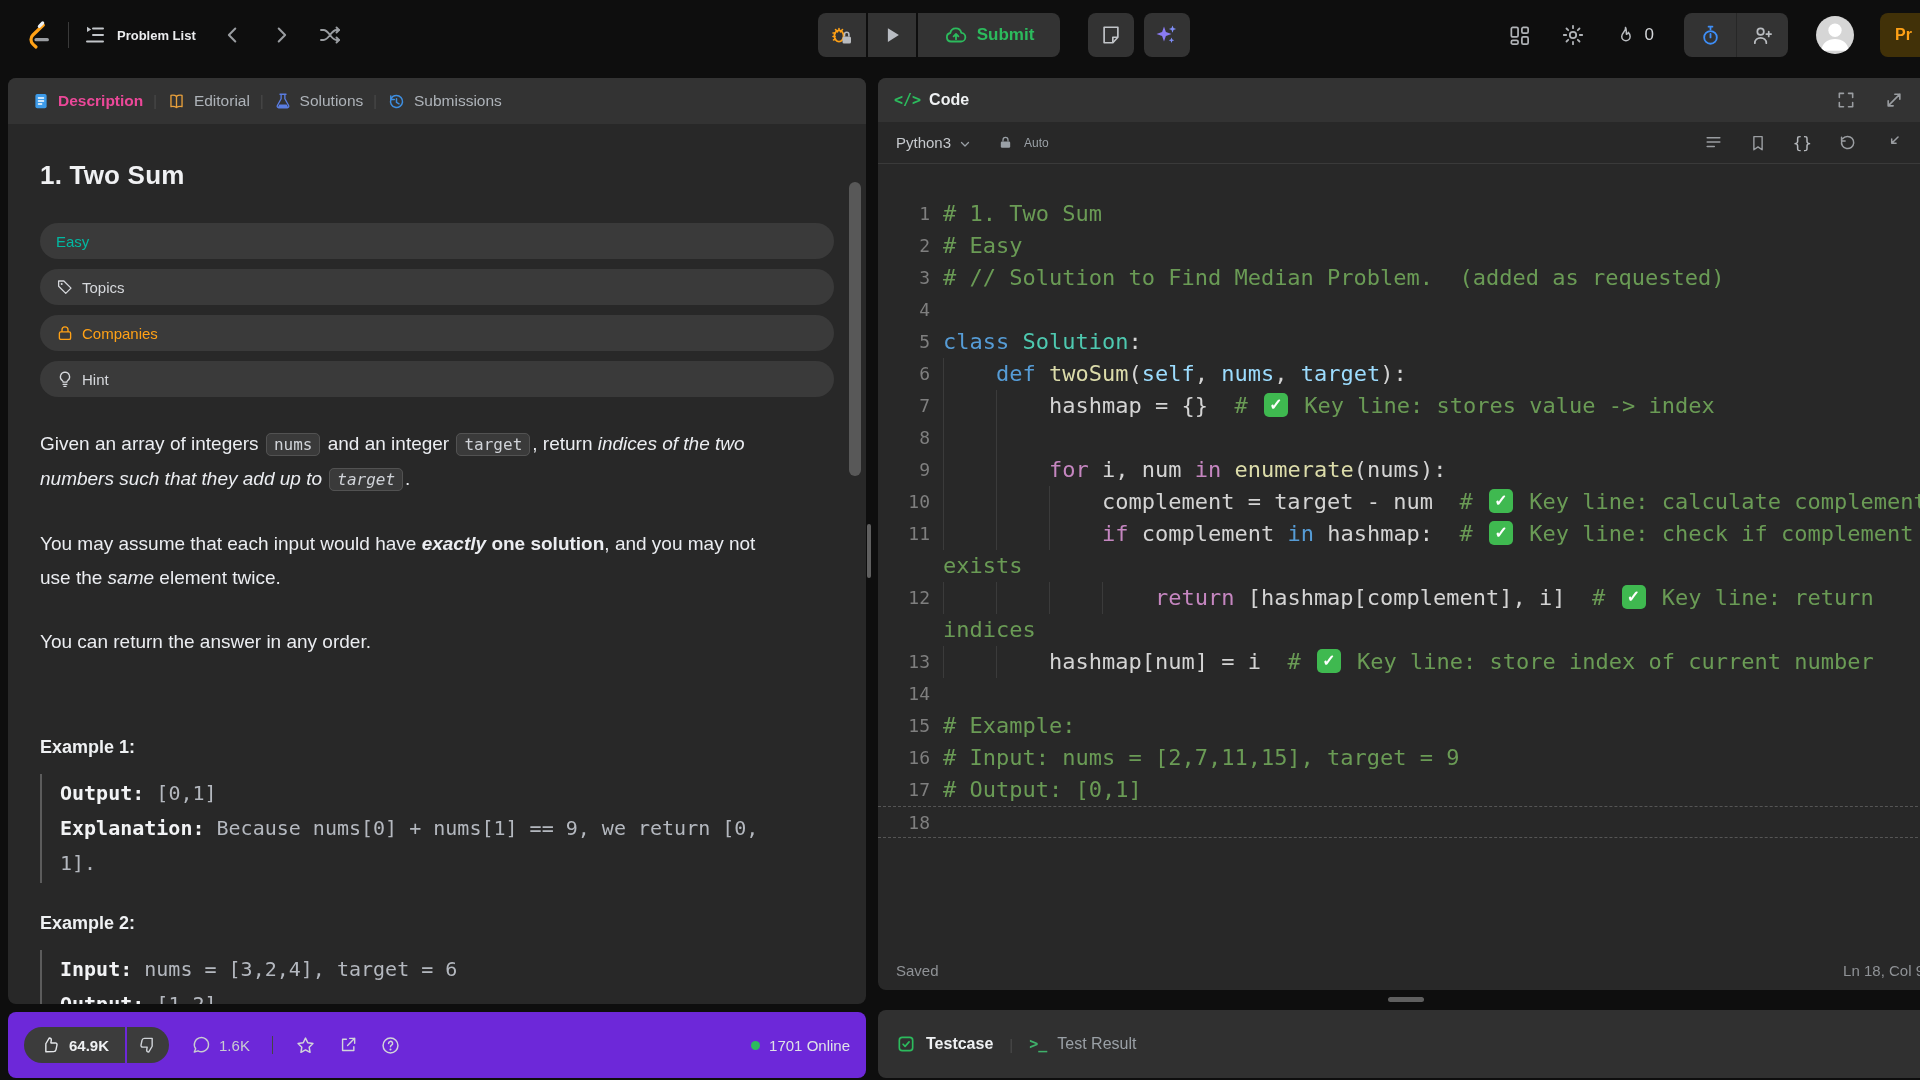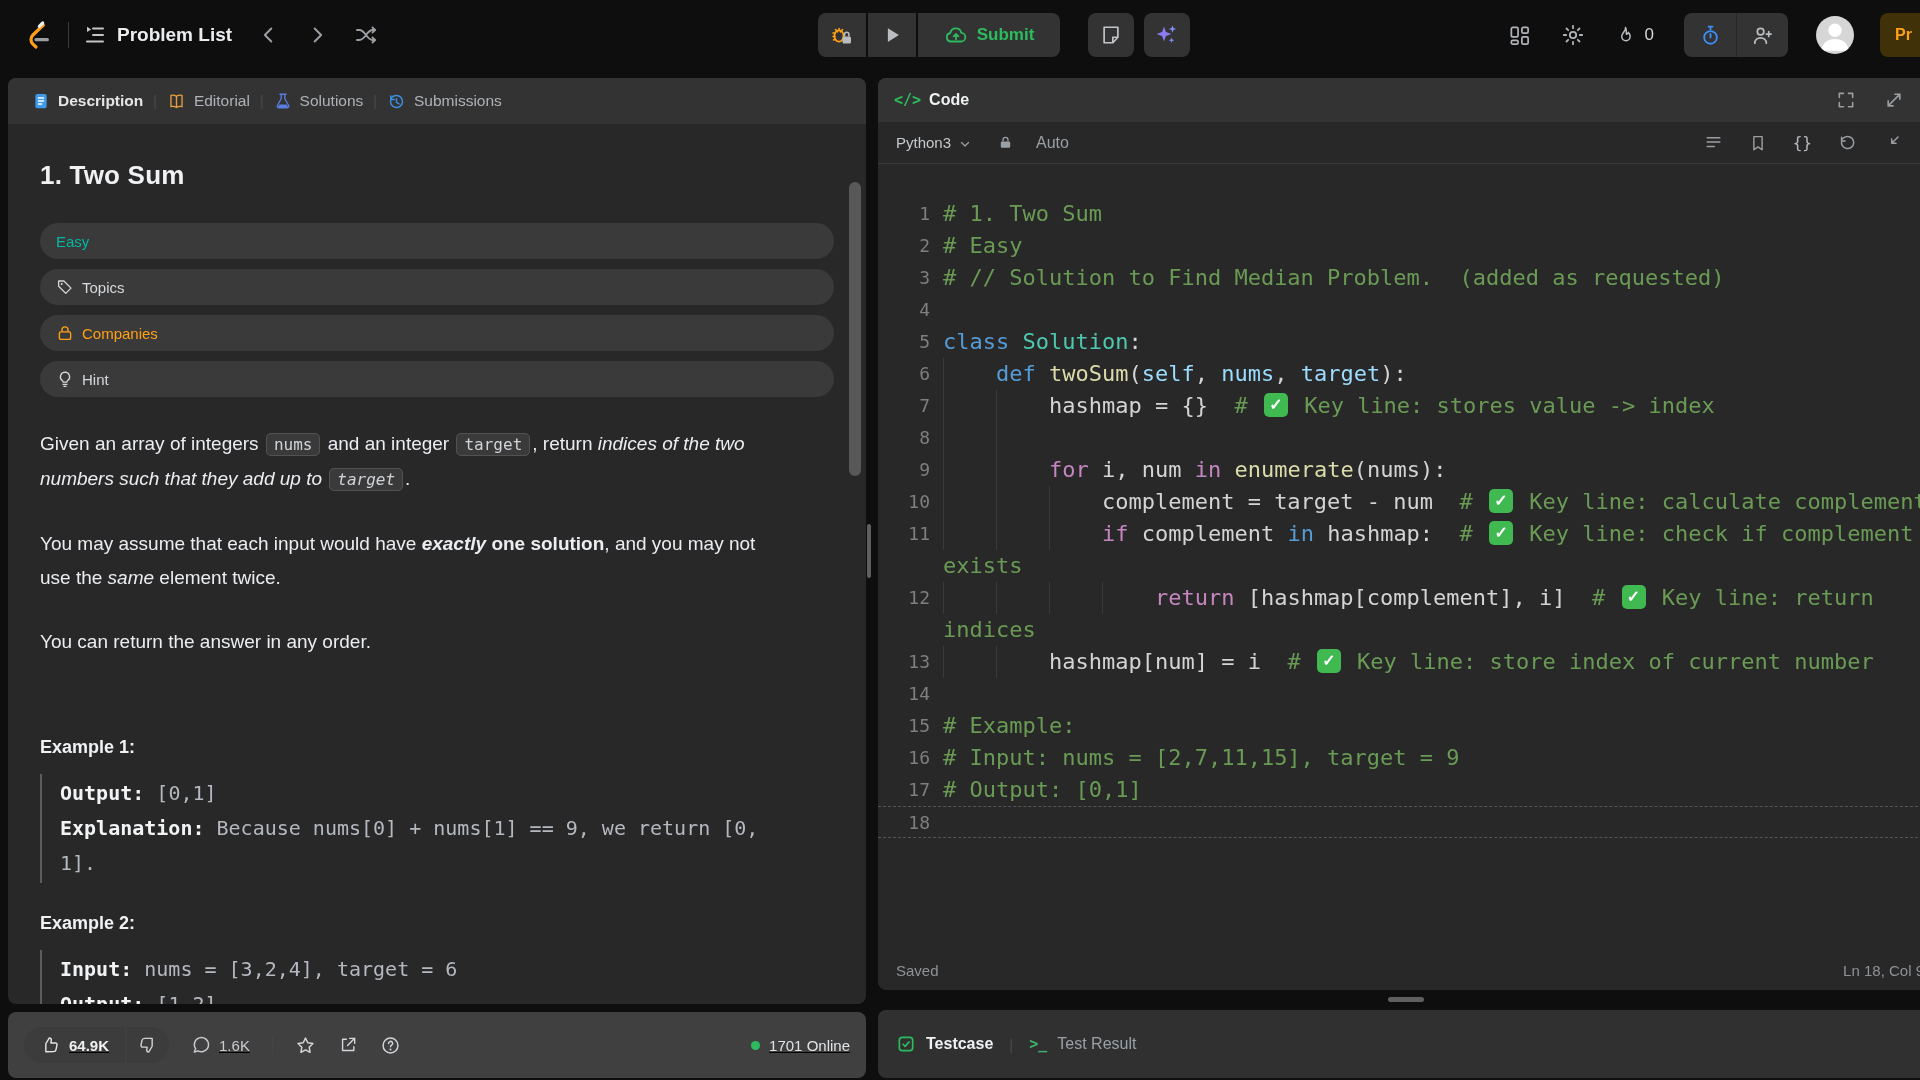--- a/index.html
+++ b/index.html
@@ -7,21 +7,21 @@
     font-family:"Liberation Sans", sans-serif; }
   .screen { position:relative; width:1920px; height:1080px; }
 
   
   .topbar { position:absolute; left:0; top:0; width:1920px; height:70px; }
   .tb-left { position:absolute; left:22px; top:0; height:70px; display:flex; align-items:center; }
   .tb-divider { width:1px; height:26px; background:#3a3a3a; margin:0 14px; }
   .iconbtn { background:none; border:none; color:#9a9da1; display:flex; align-items:center;
     justify-content:center; cursor:pointer; }
   .pl-btn { background:none; border:none; display:flex; align-items:center; gap:10px; cursor:pointer; }
-  .pl-label { color:#ebecee; font-size:19px; font-weight:700; }
+  .pl-label { color:#ebecee; font-size:13px; font-weight:700; }
   .navchev { margin-left:26px; color:#9a9da1; }
   .tb-center { position:absolute; left:818px; top:13px; height:44px; display:flex; align-items:center; }
   .run-group { display:flex; gap:2px; }
   .pillbtn { height:44px; background:#333333; border:none; display:flex; align-items:center;
     justify-content:center; cursor:pointer; }
   .debug-btn { width:48px; border-radius:8px 0 0 8px; }
   .run-btn { width:48px; }
   .submit-btn { width:142px; border-radius:0 8px 8px 0; gap:9px; color:#2cbb5d;
     font-size:17px; font-weight:700; }
   .sq-btn { width:46px; border-radius:8px; margin-left:10px; color:#c2c5c9; }
@@ -40,21 +40,21 @@
     text-align:left; padding-left:15px; cursor:pointer; }
   .tbicon-plain { background:none; border:none; margin-left:30px; color:#b0b3b7; cursor:pointer;
     display:flex; align-items:center; }
 
   
   .desc-panel { position:absolute; left:8px; top:78px; width:858px; height:926px; background:#282828;
     border-radius:8px; overflow:hidden; display:flex; flex-direction:column; }
   .tabbar { height:46px; background:#333333; display:flex; align-items:center; padding:0 14px; flex:none; }
   .tab { display:flex; align-items:center; gap:8px; padding:0 10px; background:none; border:none;
     font-size:15.5px; color:#aeb3b9; cursor:pointer; }
-  .tab.active { color:#e5e5e5; font-weight:700; }
+  .tab.active { color:#ec4899; font-weight:700; }
   .tabsep { color:#4a4a4a; font-size:14px; }
   .desc-content { flex:1; position:relative; padding:36px 32px 0 32px; overflow:hidden; }
   .prob-title { font-size:26px; font-weight:700; color:#f0f1f3; letter-spacing:.2px; }
   .badges { display:flex; gap:10px; margin-top:32px;flex-direction:column; }
   .badge { height:36px; border-radius:18px; background:#3a3a3a; display:flex; align-items:center;
     gap:8px; padding:0 16px; font-size:15px; color:#d6d8dc; border:none; cursor:pointer; }
   .badge.easy { color:#02b8a2; }
   .badge.companies { color:#ffa116; }
   .desc-p { width:742px; margin-top:30px; font-size:19px; line-height:34px; color:#ebedf1; }
   .chip { font-family:"DejaVu Sans Mono", monospace; font-size:16px; background:#3a3a3a;
@@ -63,22 +63,22 @@
   .bi { font-weight:700; font-style:italic; }
   .examples { margin-top:78px; }
   .ex-label { font-size:18px; font-weight:700; color:#eff1f3; margin-bottom:16px; }
   .ex-block { border-left:2px solid #5c5c5c; padding:2px 0 2px 18px; width:720px; margin-bottom:30px;
     font-family:"DejaVu Sans Mono", monospace; font-size:20px; line-height:35px; color:#b4b8bf; }
   .ex-block strong { color:#f2f3f5; font-weight:700; }
   .desc-scrollbar { position:absolute; right:5px; top:58px; width:12px; height:294px;
     background:#585858; border-radius:6px; }
 
   
-  .desc-footer { position:absolute; left:8px; top:1012px; width:858px; height:66px; background:#404040;
-    border-radius:8px; display:flex; align-items:center; padding:0 16px;text-decoration:underline; }
+  .desc-footer { position:absolute; left:8px; top:1012px; width:858px; height:66px; background:#6d28d9;
+    border-radius:8px; display:flex; align-items:center; padding:0 16px; }
   .vote-group { display:flex; gap:2px; }
   .vote-like { height:36px; background:#3c3c3c; border:none; border-radius:18px 0 0 18px;
     display:flex; align-items:center; gap:9px; padding:0 16px; color:#eff1f3; font-size:15px;
     font-weight:700; cursor:pointer; }
   .vote-dislike { height:36px; width:42px; background:#3c3c3c; border:none; border-radius:0 18px 18px 0;
     display:flex; align-items:center; justify-content:center; color:#cfd2d6; cursor:pointer; }
   .ft-item { display:flex; align-items:center; gap:8px; background:none; border:none; color:#c9ccd1;
     font-size:15px; margin-left:22px; cursor:pointer; }
   .ft-sep { width:1px; height:18px; background:#454545; margin-left:22px; }
   .online { margin-left:auto; display:flex; align-items:center; gap:9px; color:#dfe2e6; font-size:15px; }
@@ -87,21 +87,21 @@
   
   .code-panel { position:absolute; left:878px; top:78px; width:1050px; height:912px; background:#282828;
     border-radius:8px; overflow:hidden; display:flex; flex-direction:column; }
   .code-header { height:44px; background:#333333; display:flex; align-items:center; padding:0 16px 0 16px; flex:none; }
   .code-glyph { color:#2cbb5d; font-family:"DejaVu Sans Mono", monospace; font-size:15px; font-weight:700; }
   .code-title { color:#eff1f3; font-size:16px; font-weight:700; margin-left:8px; }
   .code-header-icons { margin-left:auto; display:flex; gap:28px; padding-right:8px; color:#b5b8bc; }
   .langbar { height:42px; display:flex; align-items:center; padding:0 18px; border-bottom:1px solid #3a3a3a; flex:none; }
   .lang-btn { display:flex; align-items:flex-end; gap:7px; background:none; border:none;
     color:#c6c9cd; font-size:15px; cursor:pointer; }
-  .auto-item { display:flex; align-items:center; gap:23px; color:#9aa0a6; font-size:16px; margin-left:26px; }
+  .auto-item { display:flex; align-items:center; gap:11px; color:#9aa0a6; font-size:12px; margin-left:26px; }
   .langbar-icons { margin-left:auto; display:flex; align-items:center; gap:26px; padding-right:8px; color:#b5b8bc; }
   .braces-glyph { font-family:"DejaVu Sans Mono", monospace; font-size:16px; color:#b5b8bc; }
   .editor { flex:1; position:relative; padding-top:34px; font-family:"DejaVu Sans Mono", monospace; }
   .crow { display:flex; height:32px; line-height:32px; }
   .crow.active { border-top:1px dashed #555555; border-bottom:1px dashed #555555; }
   .gut { width:58px; flex:none; text-align:right; padding-right:6px; color:#7f7f7f; font-size:18px; }
   .ctext { position:relative; padding-left:7px; white-space:pre; font-size:22px; color:#d4d4d4; flex:1; }
   .guide { position:absolute; top:0; bottom:0; width:1px; background:#3b3b3b; }
   .tk-p { color:#d4d4d4; } .tk-c { color:#6a9b55;text-align:center; } .tk-k { color:#569cd6; }
   .tk-m { color:#c586c0; } .tk-t { color:#4ec9b0; } .tk-f { color:#dcdcaa; } .tk-v { color:#9cdcfe; }

